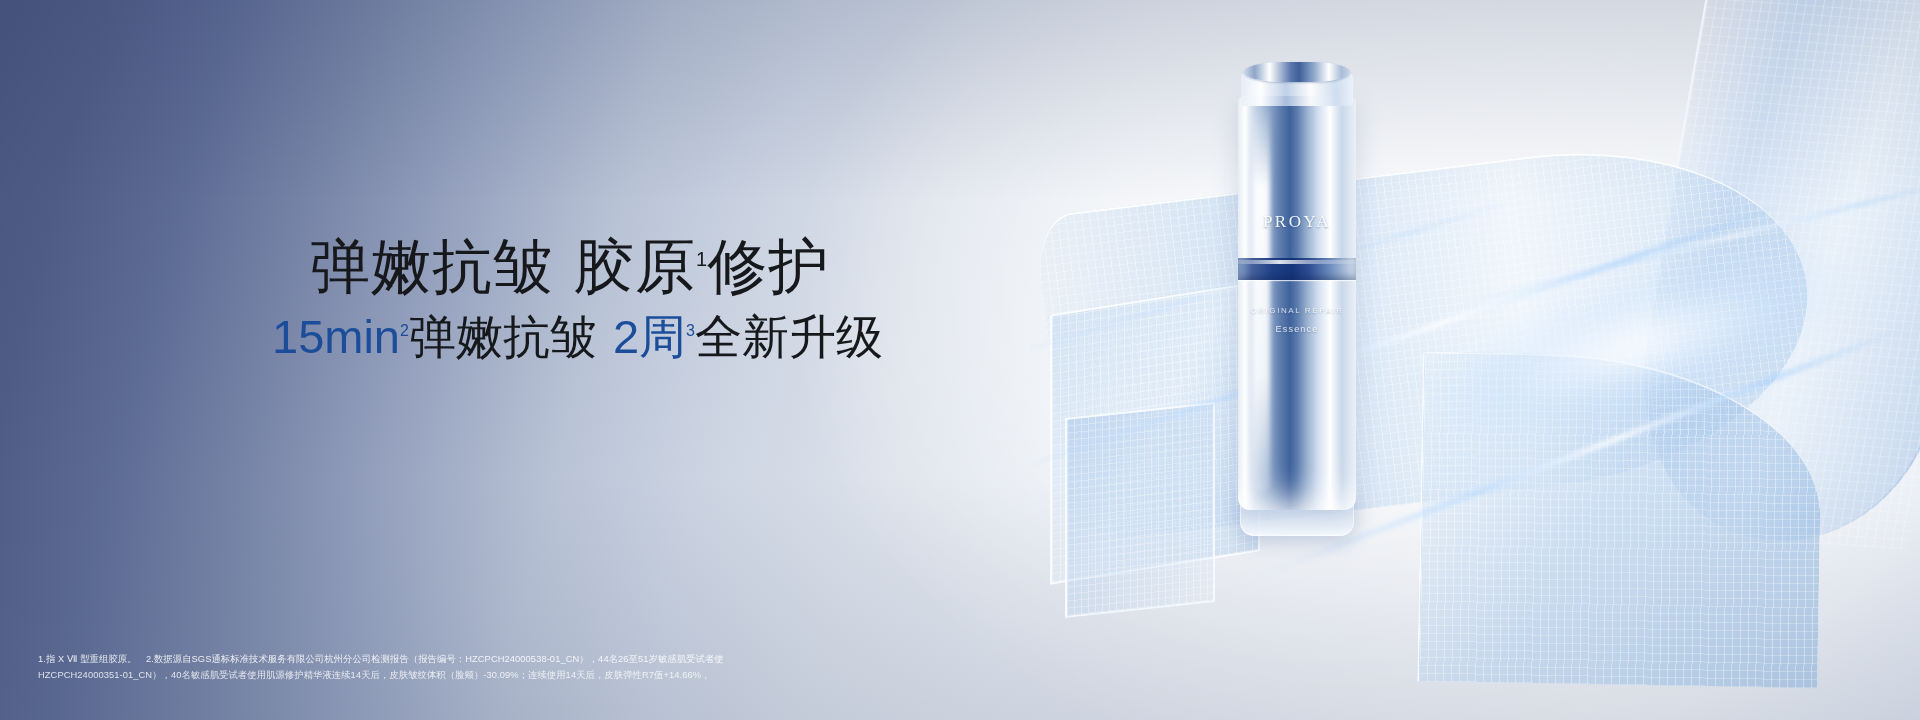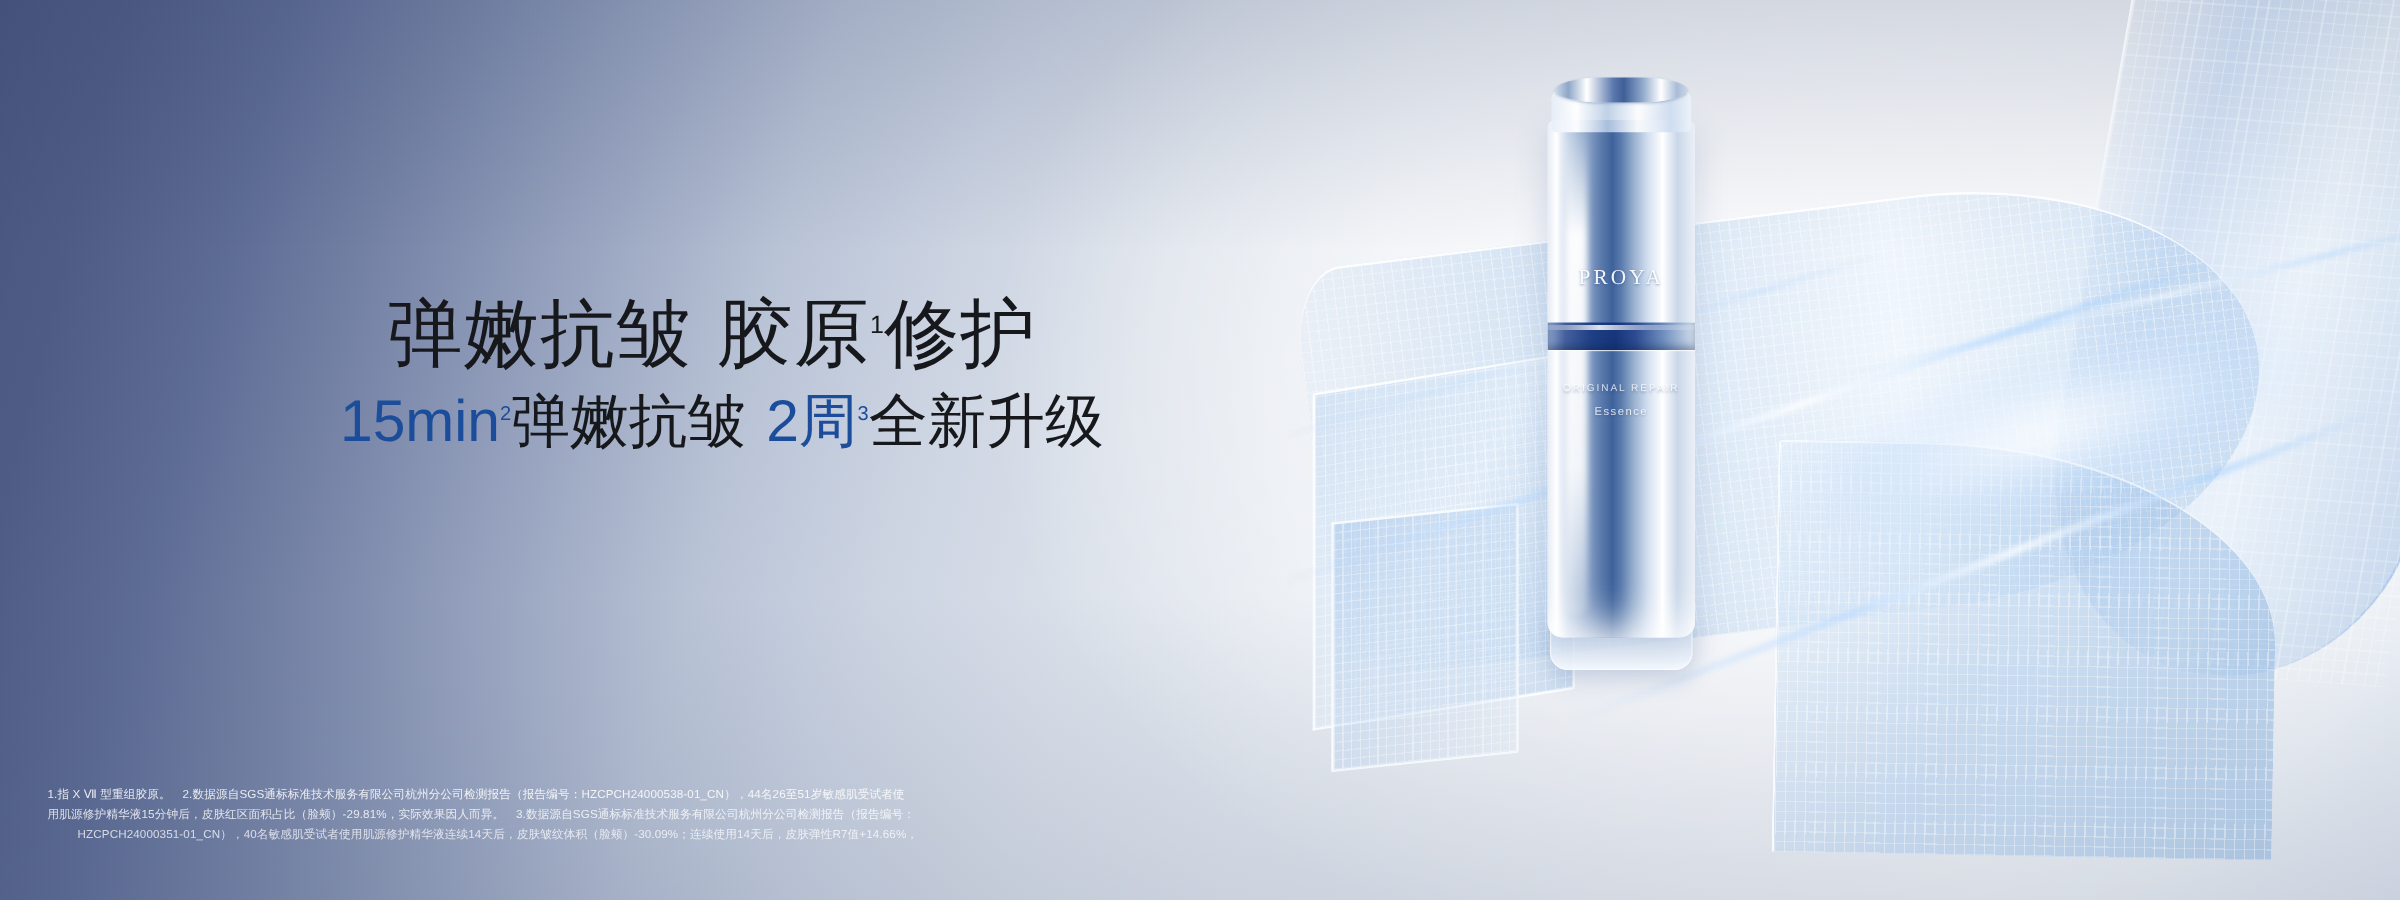--- a/index.html
+++ b/index.html
@@ -226,21 +226,21 @@
   #subline .gap{ display:inline-block; width:16px; }
 
   
   #footnotes{
     position:absolute; left:38px; top:628px; width:1190px;
     font-size:9.3px; line-height:15.8px;
     color:rgba(255,255,255,.80);
     letter-spacing:.1px;
   }
   #footnotes .fn-line{ white-space:nowrap; }
-  #footnotes .fn-line:nth-child(1){ color:rgba(255,255,255,.86); }
+  #footnotes .fn-line:nth-child(1){ color:rgba(255,255,255,.86);margin-top:24px; }
   #footnotes .fn-line:nth-child(2){ color:rgba(255,255,255,.80); }
   #footnotes .fn-line:nth-child(3){ color:rgba(255,255,255,.74);margin-left:24px; }
   #footnotes .fn-line:nth-child(4){ color:rgba(255,255,255,.68); }
 </style>
 </head>
 <body>
 
 <div id="stage">
 
   <div id="stage-shade"></div>
@@ -281,17 +281,16 @@
     </div>
 
     <div id="subline">
       <span class="hl">15min</span><span class="hl sup">2</span><span>弹嫩抗皱</span><span class="gap"></span><span class="hl">2周</span><span class="hl sup">3</span><span>全新升级</span>
     </div>
 
   </div>
 
   <div id="footnotes">
     <div class="fn-line">1.指 X Ⅶ 型重组胶原。　2.数据源自SGS通标标准技术服务有限公司杭州分公司检测报告（报告编号：HZCPCH24000538-01_CN），44名26至51岁敏感肌受试者使</div>
-    <div class="fn-line">用肌源修护精华液15分钟后，皮肤红区面积占比（脸颊）-29.81%，实际效果因人而异。　3.数据源自SGS通标标准技术服务有限公司杭州分公司检测报告（报告编号：</div>
     <div class="fn-line">HZCPCH24000351-01_CN），40名敏感肌受试者使用肌源修护精华液连续14天后，皮肤皱纹体积（脸颊）-30.09%；连续使用14天后，皮肤弹性R7值+14.66%，</div>
   </div>
 
 </div>
 
 </body></html>

